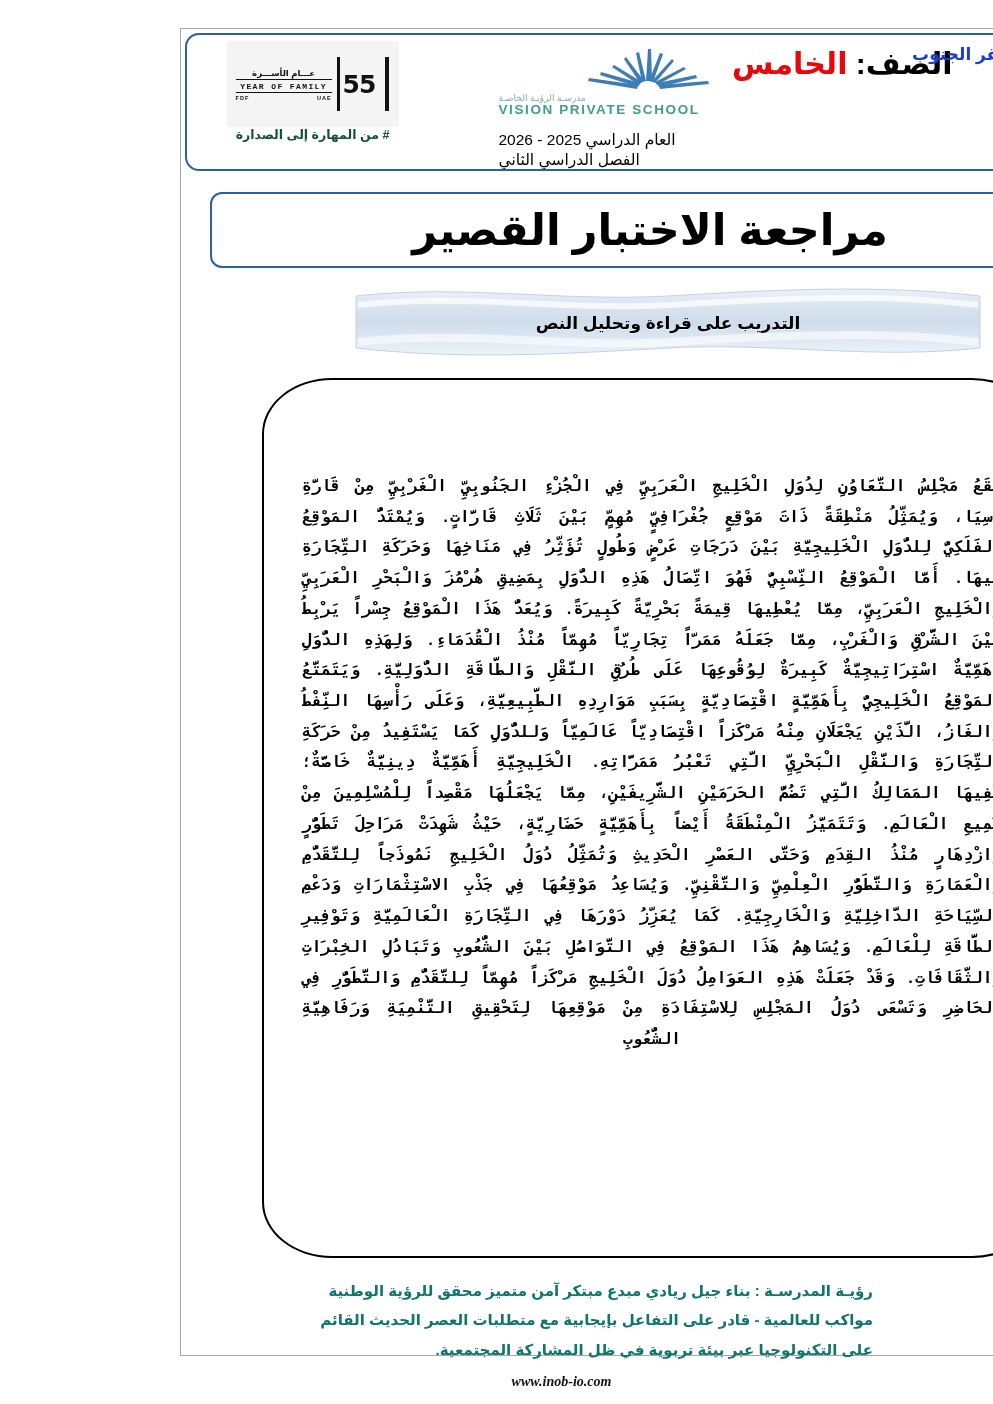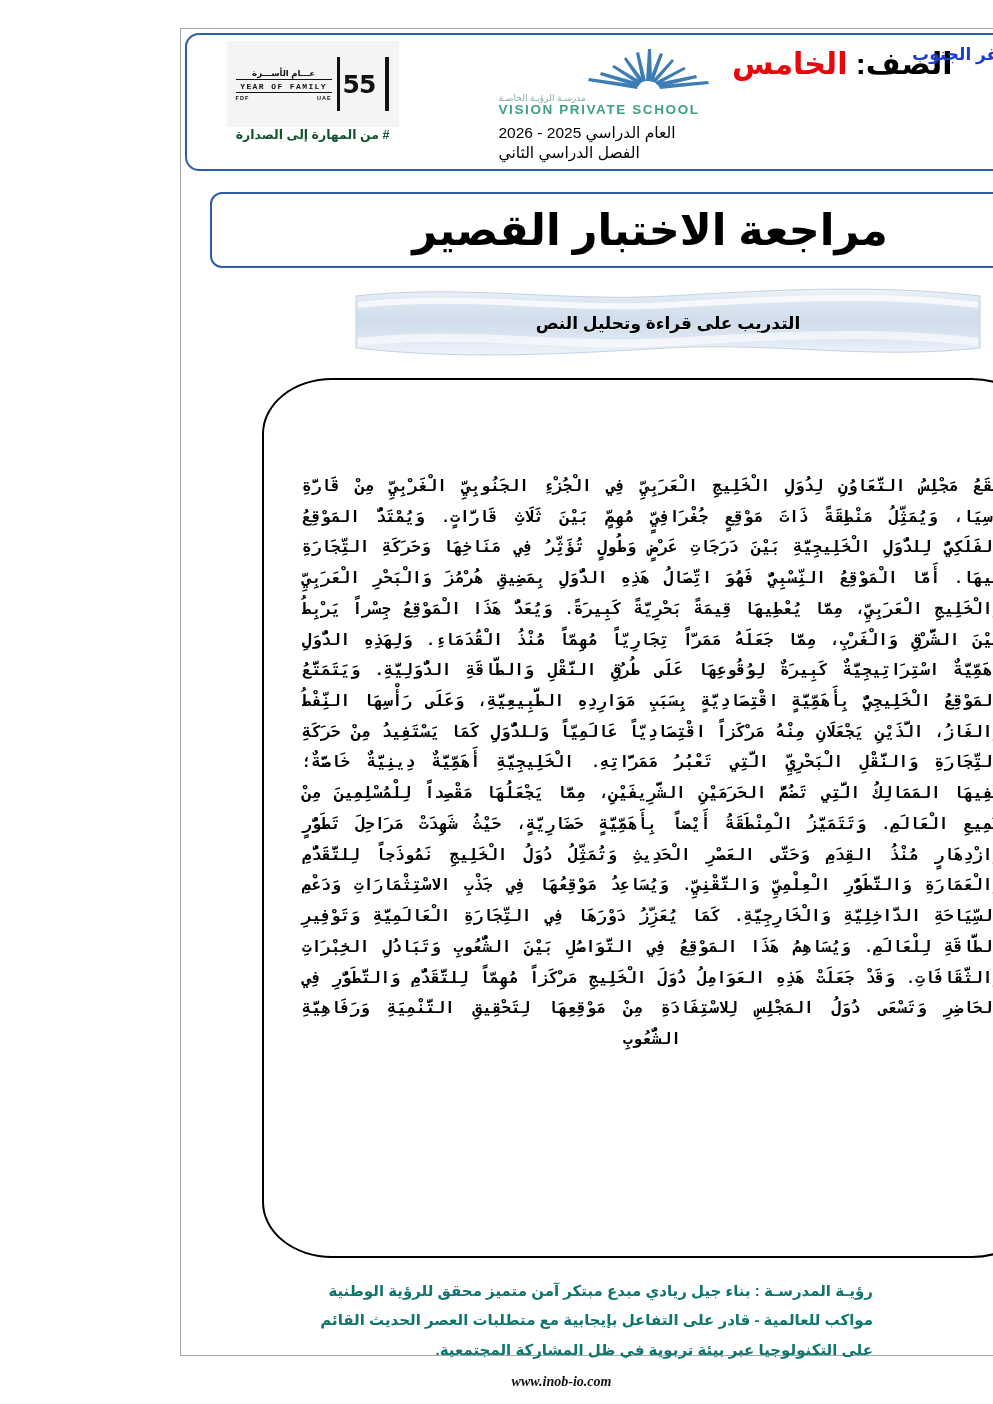--- a/index.html
+++ b/index.html
@@ -102,21 +102,21 @@
   }
   .logo-en {
     font-size: 13.5px;
     font-weight: 700;
     color: #3f9f86;
     letter-spacing: 1.6px;
     direction: ltr;
     margin-top: -1px;
   }
   .year-line {
-    margin-top: 7px;
+    margin-top: 14px;
     font-size: 15.5px;
     color: #000;
     direction: rtl;
   }
   .term-line {
     margin-top: 2px;
     font-size: 15.5px;
     color: #000;
     direction: rtl;
   }

